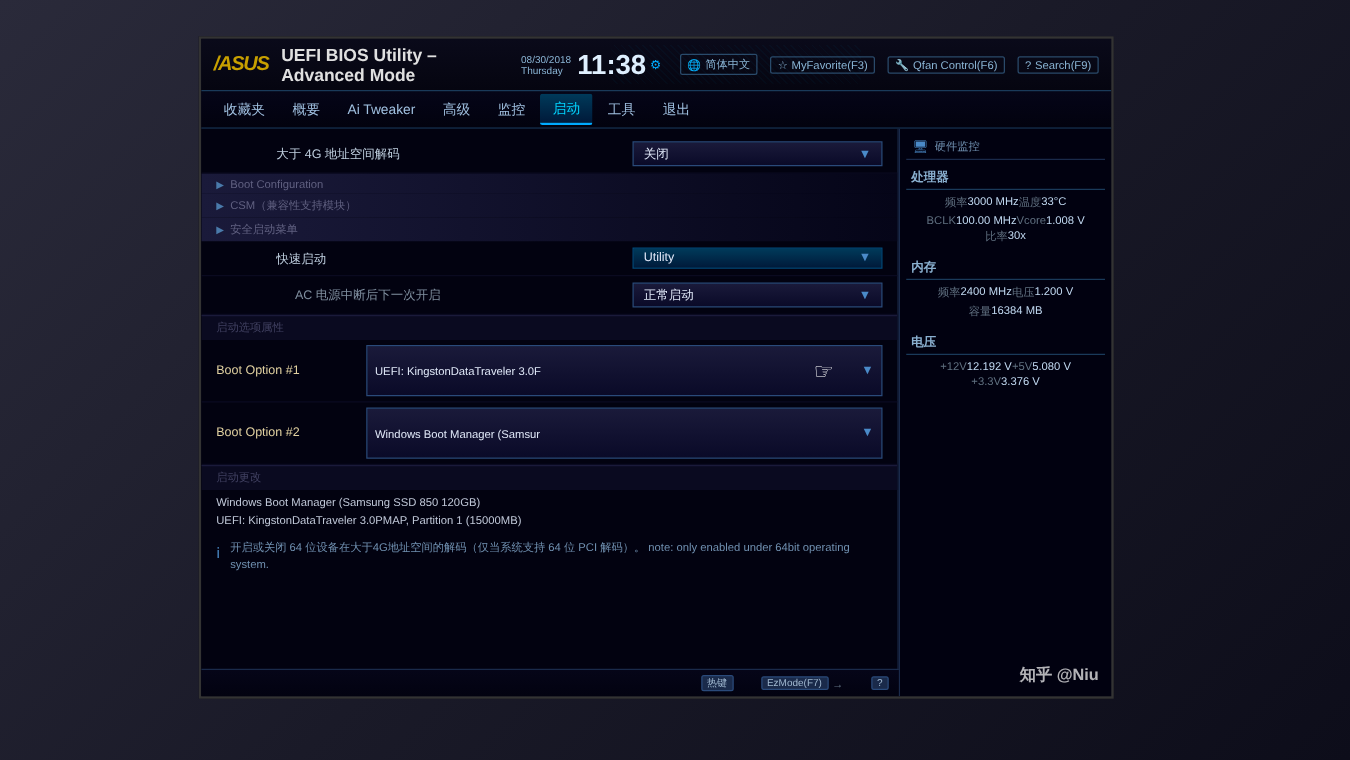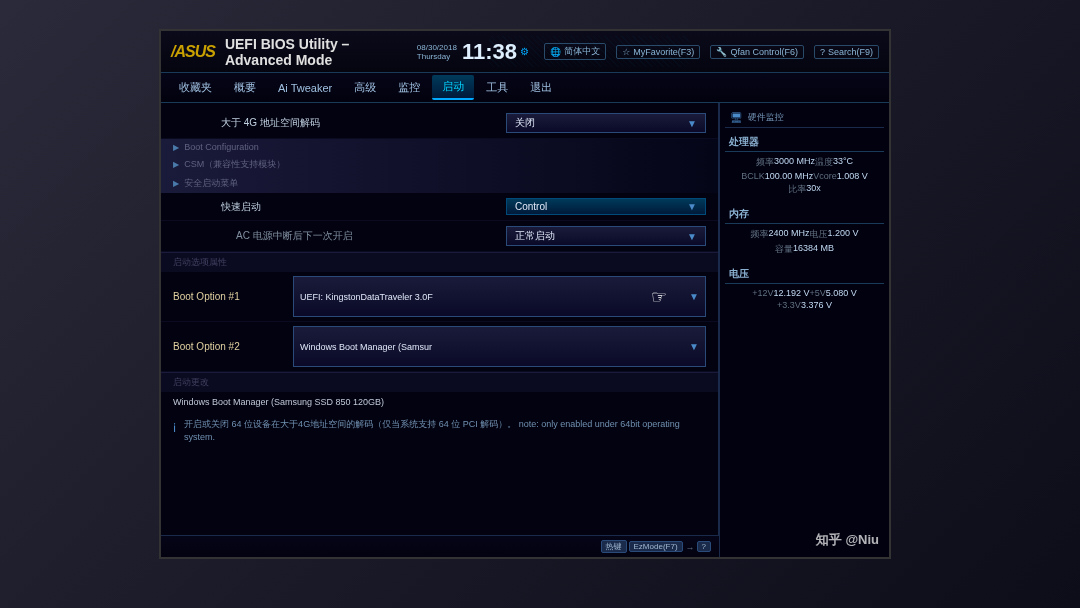--- a/index.html
+++ b/index.html
@@ -323,21 +323,21 @@
       position: absolute;
       bottom: 0;
       left: 0;
       right: 170px;
       height: 22px;
       background: linear-gradient(180deg, #050518 0%, #020210 100%);
       display: flex;
       align-items: center;
       justify-content: flex-end;
       padding: 0 8px;
-      gap: 2px;
+      gap: 22px;
       border-top: 1px solid #1a2a4a;
       font-size: 9px;
       color: #607080;
     }
 
     .bottom-key {
       display: flex;
       align-items: center;
       gap: 3px;
     }
@@ -473,21 +473,21 @@
         </div>
 
         <div class="section-header">
           <span class="arrow">▶</span>
           <span>安全启动菜单</span>
         </div>
 
         <div class="settings-row">
           <span class="row-label">快速启动</span>
           <div class="dropdown-control enabled-badge">
-            <span class="value">Control</span>
+            <span class="value">Utility</span>
             <span class="dropdown-arrow">▼</span>
           </div>
         </div>
 
         <div class="settings-row">
           <span class="row-label indent">AC 电源中断后下一次开启</span>
           <div class="dropdown-control">
             <span class="value">正常启动</span>
             <span class="dropdown-arrow">▼</span>
           </div>
@@ -512,20 +512,21 @@
             <span class="dropdown-arrow">▼</span>
           </div>
         </div>
 
         <div class="section-divider">
           <span>启动更改</span>
         </div>
 
         <div class="boot-entries">
           <div class="boot-entry">Windows Boot Manager (Samsung SSD 850 120GB)</div>
+          <div class="boot-entry">UEFI: KingstonDataTraveler 3.0PMAP, Partition 1 (15000MB)</div>
         </div>
 
         <div class="info-row">
           <span class="info-icon">ℹ</span>
           <span class="info-text">开启或关闭 64 位设备在大于4G地址空间的解码（仅当系统支持 64 位 PCI 解码）。
 note: only enabled under 64bit operating system.</span>
         </div>
 
       </div>
 

